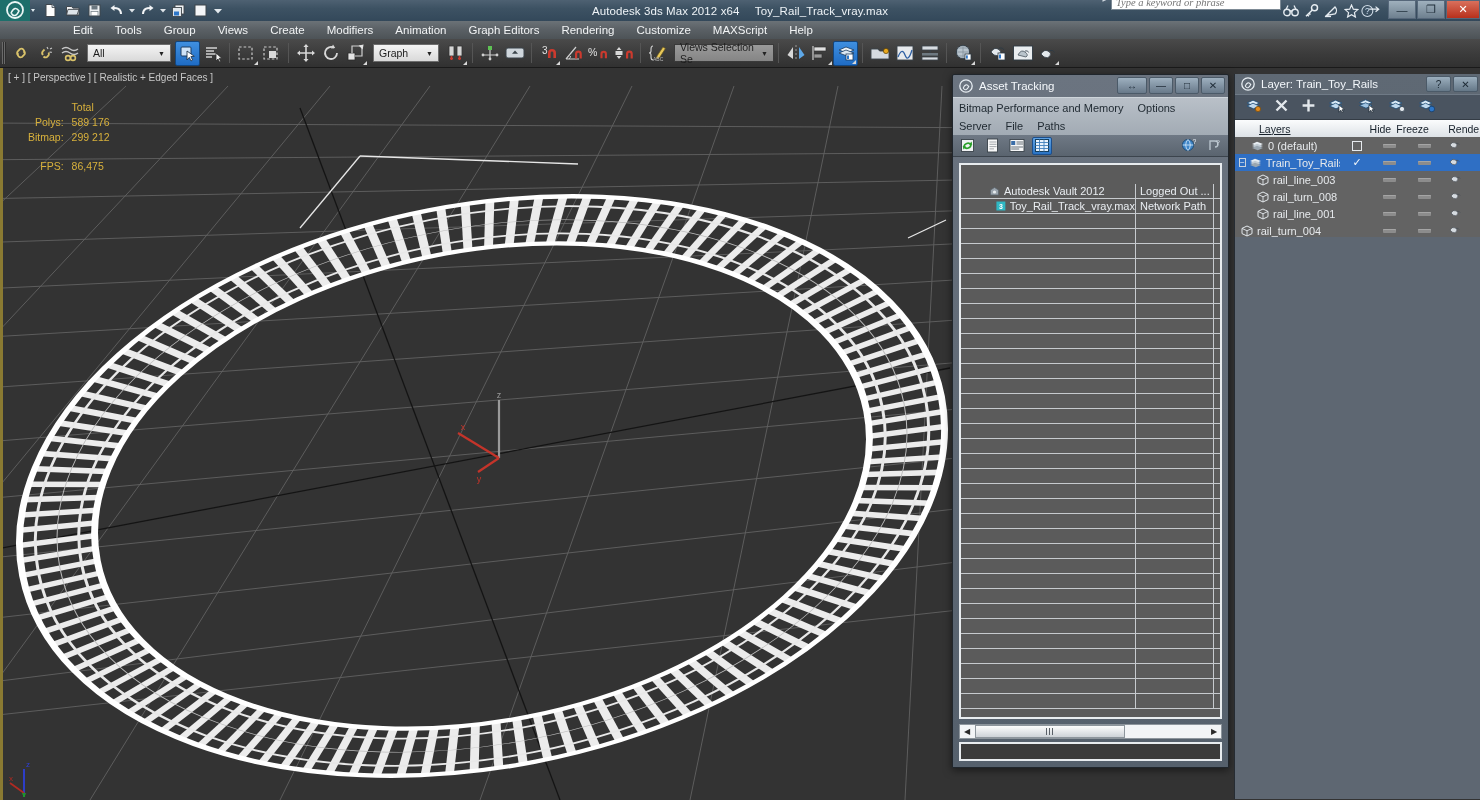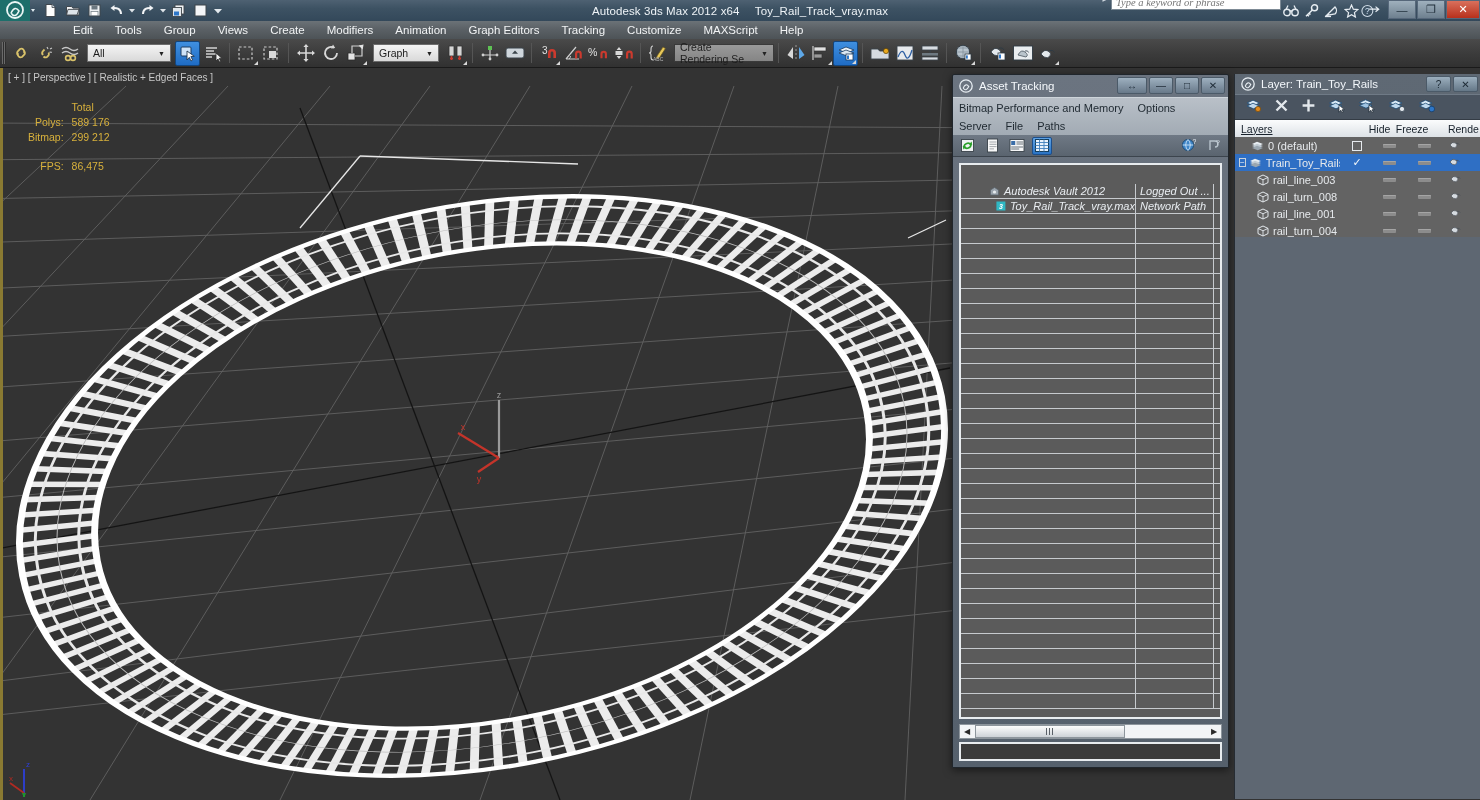--- a/index.html
+++ b/index.html
@@ -94,21 +94,21 @@
   .at-tb.on { background:linear-gradient(180deg,#5fa3e6,#2a73c4); border:1px solid #1c4f8c; }
   .at-help { position:absolute; right:4px; display:flex; gap:6px; }
   .at-listwrap { position:absolute; left:6px; top:88px; right:6px; bottom:48px;
      border:2px solid #e8ecef; background:#5b5b5b; overflow:hidden; }
   .at-head { height:19px; background:linear-gradient(180deg,#fbfbfb,#e2e6e9); display:flex;
      border-bottom:1px solid #8a9099; }
   .at-head div { font-size:11px; color:#1a232b; line-height:18px; padding-left:5px; }
   .at-c1 { width:175px; border-right:1px solid #9aa1a8; }
   .at-c2 { width:78px; border-right:1px solid #9aa1a8; }
   .at-rows { position:absolute; left:0; right:0; top:19px; bottom:0; }
-  .at-row { height:15px; display:flex; border-bottom:1px solid #c6cace;font-style:italic; }
+  .at-row { height:15px; display:flex; border-bottom:1px solid #c6cace; }
   .at-row .cell1 { width:175px; border-right:1px solid #c6cace; display:flex; align-items:center;
      font-size:11px; color:#e9edf1; padding-left:4px; overflow:hidden; white-space:nowrap; }
   .at-row .cell2 { width:78px; border-right:1px solid #c6cace; font-size:11px; color:#e9edf1;
      line-height:14px; padding-left:4px; overflow:hidden; white-space:nowrap; }
   .at-row .cell3 { flex:1; }
   .at-hscroll { position:absolute; left:6px; right:6px; bottom:28px; height:15px;
      background:#f2f4f6; border:1px solid #8d959c; display:flex; align-items:center; }
   .at-hs-arrow { width:14px; text-align:center; font-size:8px; color:#2a2a2a; }
   .at-hs-thumb { height:13px; width:150px; margin-left:1px;
      background:linear-gradient(180deg,#fdfdfd,#cdd2d7); border:1px solid #8d959c;
@@ -124,21 +124,21 @@
   .ly-tbar { height:20px; display:flex; align-items:center; padding-left:6px; position:relative; }
   .ly-title { color:#f2f6fa; font-size:11.5px; margin-left:6px; }
   .ly-wbtns { position:absolute; right:2px; top:2px; display:flex; gap:2px; }
   .ly-wb { width:25px; height:16px; display:flex; align-items:center; justify-content:center;
     background:linear-gradient(180deg,#9cafbe,#657888); border:1px solid #4b5a68;
     color:#1d2a35; font-size:10px; border-radius:2px; }
   .ly-tools { height:26px; background:#4a5460; display:flex; align-items:center;
      padding-left:10px; gap:12px; border-top:1px solid #6f7a86; border-bottom:1px solid #343c45; }
   .ly-head { height:17px; background:linear-gradient(180deg,#fbfcfd,#dde2e6); display:flex;
      font-size:10.5px; color:#16202a; align-items:center; }
-  .ly-head .h-name { width:110px; padding-left:6px;text-decoration:underline; }
+  .ly-head .h-name { width:110px; padding-left:24px;text-decoration:underline; }
   .ly-head .h-blank { width:35px; }
   .ly-head .h-hide { width:33px; text-align:center; }
   .ly-head .h-freeze { width:40px; text-align:center; }
   .ly-head .h-render { width:38px; padding-left:2px;margin-left:16px; }
   .ly-rows { background:#636363; }
   .ly-row { height:17px; display:flex; align-items:center; font-size:11px; color:#e6e9ec; }
   .ly-row.sel { background:#2f6fc4; }
   .ly-row .r-name { width:110px; display:flex; align-items:center; white-space:nowrap;
      overflow:hidden; }
   .ly-row .r-blank { width:35px; display:flex; align-items:center; justify-content:center; }
@@ -271,21 +271,21 @@
 
 <div class="menubar">
   <div class="menu-item">Edit</div>
   <div class="menu-item">Tools</div>
   <div class="menu-item">Group</div>
   <div class="menu-item">Views</div>
   <div class="menu-item">Create</div>
   <div class="menu-item">Modifiers</div>
   <div class="menu-item">Animation</div>
   <div class="menu-item">Graph Editors</div>
-  <div class="menu-item">Tracking</div>
+  <div class="menu-item">Rendering</div>
   <div class="menu-item">Customize</div>
   <div class="menu-item">MAXScript</div>
   <div class="menu-item">Help</div>
 </div>
 
 <div class="toolbar">
   <div class="tgrip"></div>
 
   <div class="tbtn">
     <svg width="20" height="20" viewBox="0 0 20 20">
@@ -421,21 +421,21 @@
   <div class="tsep"></div>
   <div class="tbtn">
     <svg width="22" height="20" viewBox="0 0 22 20">
         <path d="M6 3 q-2 0 -2 3 v2 q0 2 -2 2 q2 0 2 2 v2 q0 3 2 3" fill="none" stroke="#d2d2d2" stroke-width="1.1"></path>
         <path d="M10 13 L16 4 l2.4 1.6 L12.6 14.6 l-3 1z" fill="#e8c85a" stroke="#6b5a1c" stroke-width=".7"></path>
         <text x="6" y="18" font-size="5" fill="#b9b9b9" font-family="Liberation Sans">ABC</text>
       </svg>
     </div>
 
   <div class="combo dark" style="width:100px;margin-left:4px">
-    <span>Create Rendering Se</span>
+    <span>Views Selection Se</span>
     <span class="carat">▼</span>
   </div>
 
   <div class="tsep"></div>
   <div class="tbtn">
     <svg width="24" height="20" viewBox="0 0 24 20">
         <path d="M12 2 v16" stroke="#9a9a9a" stroke-width="1" stroke-dasharray="2 2"></path>
         <path d="M9 4 L9 16 L3.5 12 Z" fill="#d8d8d8"></path>
         <path d="M15 4 L15 16 L20.5 12 Z" fill="#5ea8e8"></path>
       </svg>
@@ -1209,21 +1209,21 @@
           <span class="dash"></span>
         </div>
         <div class="r-render">
           <span><svg width="13" height="11" viewBox="0 0 13 11">
               <path d="M2 6 q2 -3.6 5 -2.2 q3 1.4 1.6 3.6 q-1.6 2.2 -4.4 .8 z" fill="#d6dbe0" stroke="#4a5058" stroke-width=".7"></path>
               <path d="M8 4.4 q2.6 -.7 3.2 1.2" fill="none" stroke="#4a5058" stroke-width=".8"></path>
             </svg></span>
         </div>
       </div>
       <div class="ly-row">
-        <div class="r-name" style="padding-left:22px">
+        <div class="r-name" style="padding-left:6px">
           <span style="margin-right:4px;display:flex">
             <svg width="12" height="12" viewBox="0 0 12 12">
               <path d="M6 1 L11 3.4 L11 8.6 L6 11 L1 8.6 L1 3.4 Z" fill="none" stroke="#e4e9ed" stroke-width="1"></path>
               <path d="M1 3.4 L6 5.8 L11 3.4 M6 5.8 L6 11" stroke="#e4e9ed" stroke-width=".9" fill="none"></path>
             </svg>
           </span>
           <span>rail_turn_004</span>
         </div>
         <div class="r-blank"></div>
         <div class="r-hide">

